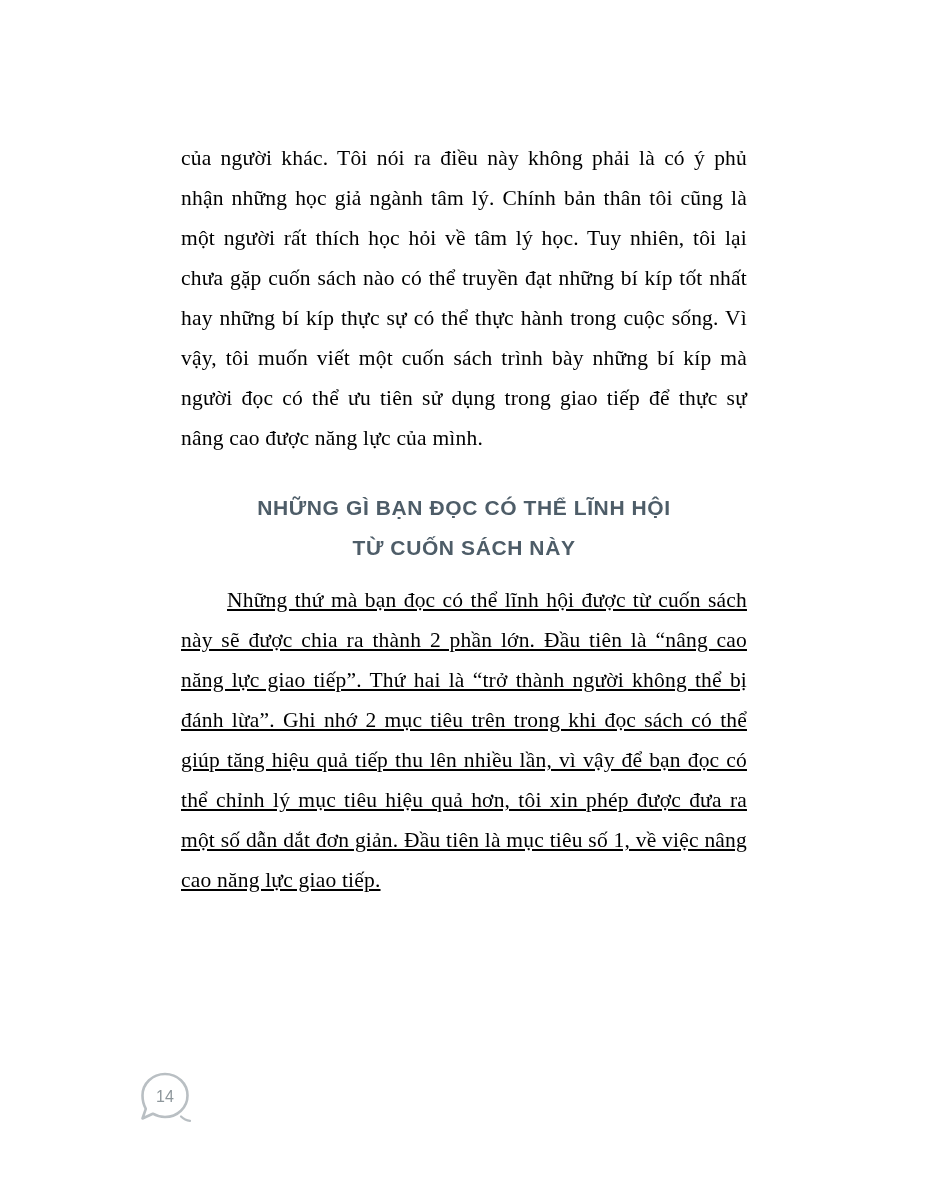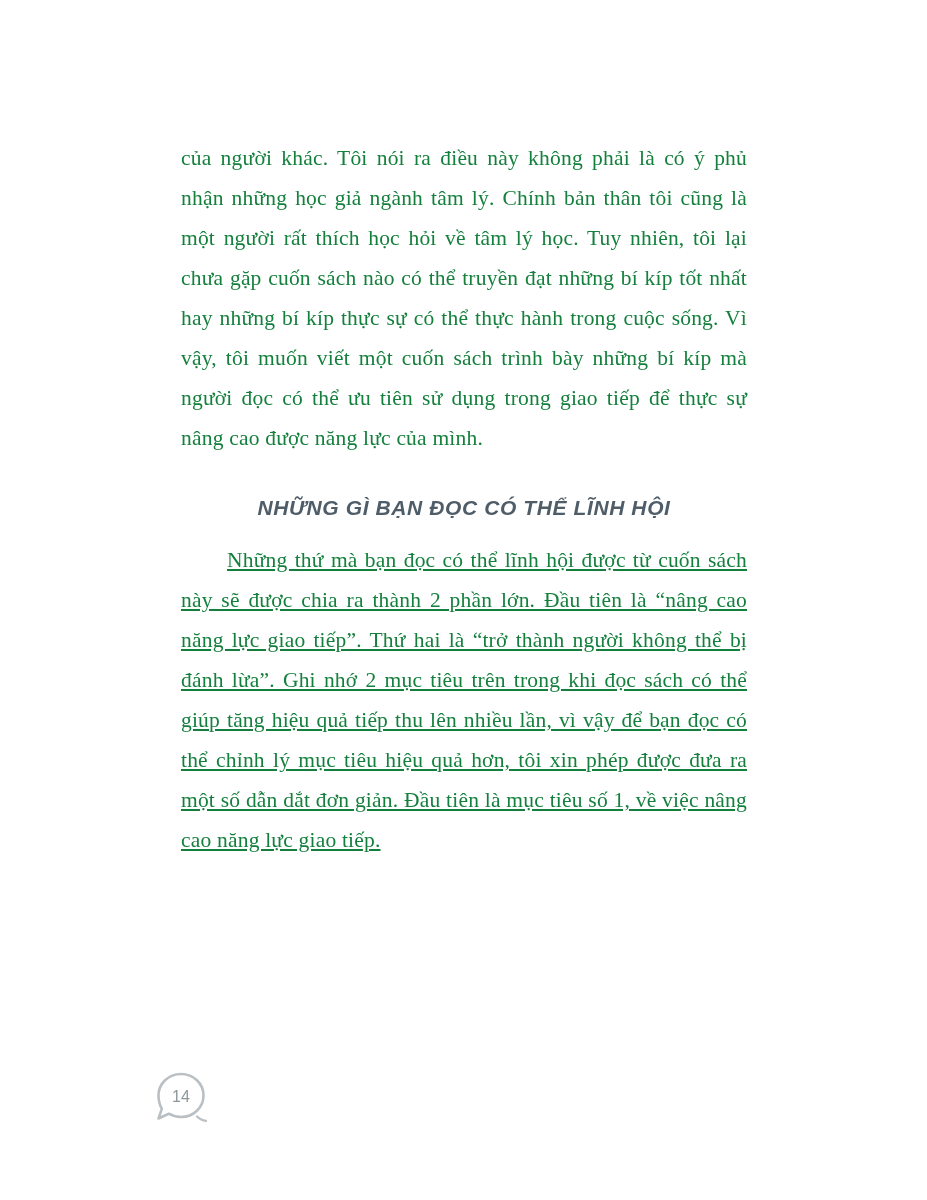--- a/index.html
+++ b/index.html
@@ -19,39 +19,39 @@
   .content {
     position: absolute;
     left: 181px;
     width: 566px;
     top: 138px;
   }
   .body-par {
     font-size: 21.5px;
     line-height: 40px;
     text-align: justify;
-    color: #15803d;
+    color: #000000;
     letter-spacing: 0.2px;
   }
   .body-par.indented { text-indent: 46px; text-decoration: underline; }
   .section-heading {
     font-family: "Liberation Sans", "DejaVu Sans", sans-serif;
     font-weight: bold;
     font-size: 21px;
     line-height: 40px;
     letter-spacing: 0.6px;
     color: #4e5d68;
     text-align: center;
     margin-top: 30px;
     margin-bottom: 12px;
   }
-  .section-heading span { display: block; font-style: italic; }
+  .section-heading span { display: block; }
   .page-footer {
     position: absolute;
-    left: 148px;
+    left: 132px;
     top: 1070px;
     width: 64px;
     height: 58px;
   }
   .page-footer svg { display: block; }
   .pagenum-text {
     font-family: "Liberation Sans", "DejaVu Sans", sans-serif;
     font-size: 16px;
     fill: #8e979c;
   }
@@ -60,20 +60,21 @@
 <body>
 
 <div class="page">
 
   <div class="content">
 
     <p class="body-par">của người khác. Tôi nói ra điều này không phải là có ý phủ nhận những học giả ngành tâm lý. Chính bản thân tôi cũng là một người rất thích học hỏi về tâm lý học. Tuy nhiên, tôi lại chưa gặp cuốn sách nào có thể truyền đạt những bí kíp tốt nhất hay những bí kíp thực sự có thể thực hành trong cuộc sống. Vì vậy, tôi muốn viết một cuốn sách trình bày những bí kíp mà người đọc có thể ưu tiên sử dụng trong giao tiếp để thực sự nâng cao được năng lực của mình.</p>
 
     <h2 class="section-heading">
       <span>NHỮNG GÌ BẠN ĐỌC CÓ THỂ LĨNH HỘI</span>
+      <span>TỪ CUỐN SÁCH NÀY</span>
     </h2>
 
     <p class="body-par indented">Những thứ mà bạn đọc có thể lĩnh hội được từ cuốn sách này sẽ được chia ra thành 2 phần lớn. Đầu tiên là “nâng cao năng lực giao tiếp”. Thứ hai là “trở thành người không thể bị đánh lừa”. Ghi nhớ 2 mục tiêu trên trong khi đọc sách có thể giúp tăng hiệu quả tiếp thu lên nhiều lần, vì vậy để bạn đọc có thể chỉnh lý mục tiêu hiệu quả hơn, tôi xin phép được đưa ra một số dẫn dắt đơn giản. Đầu tiên là mục tiêu số 1, về việc nâng cao năng lực giao tiếp.</p>
 
   </div>
 
   <div class="page-footer">
     <svg width="64" height="58" viewBox="0 0 64 58">
 
       <path d="M 33 4

